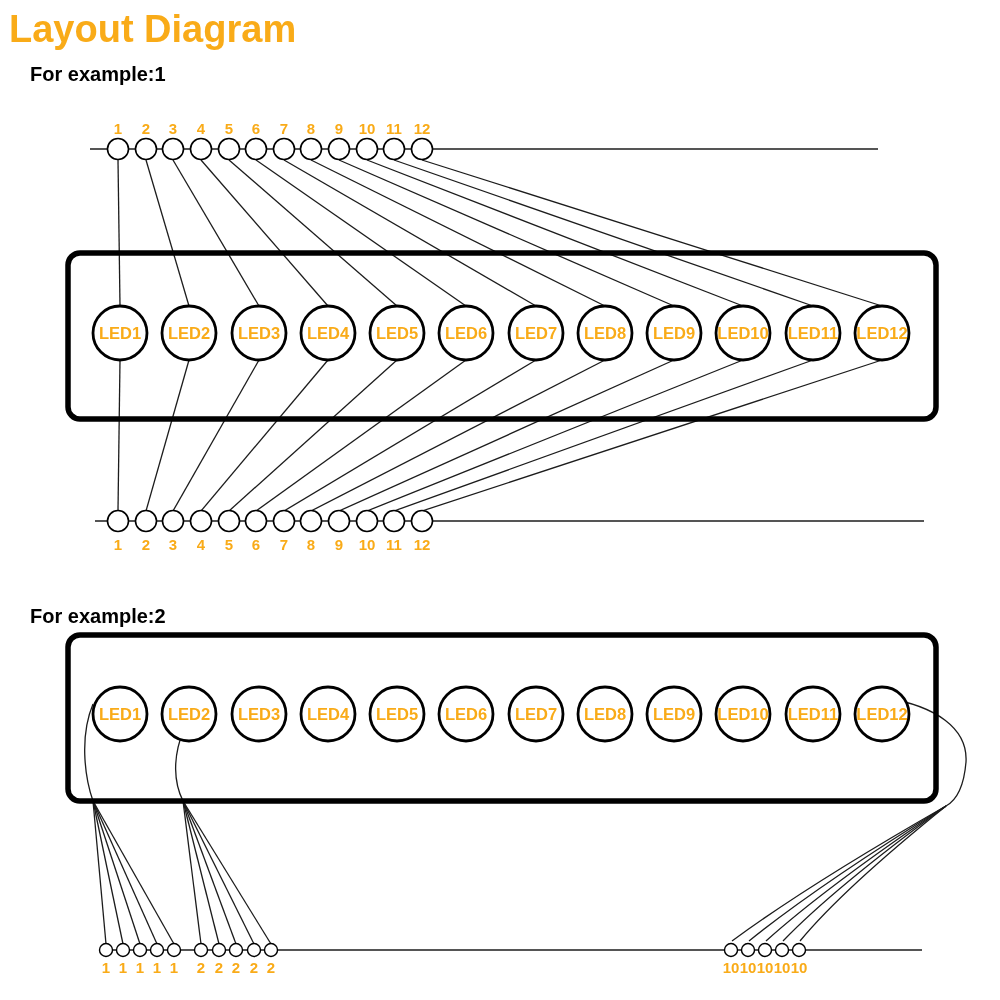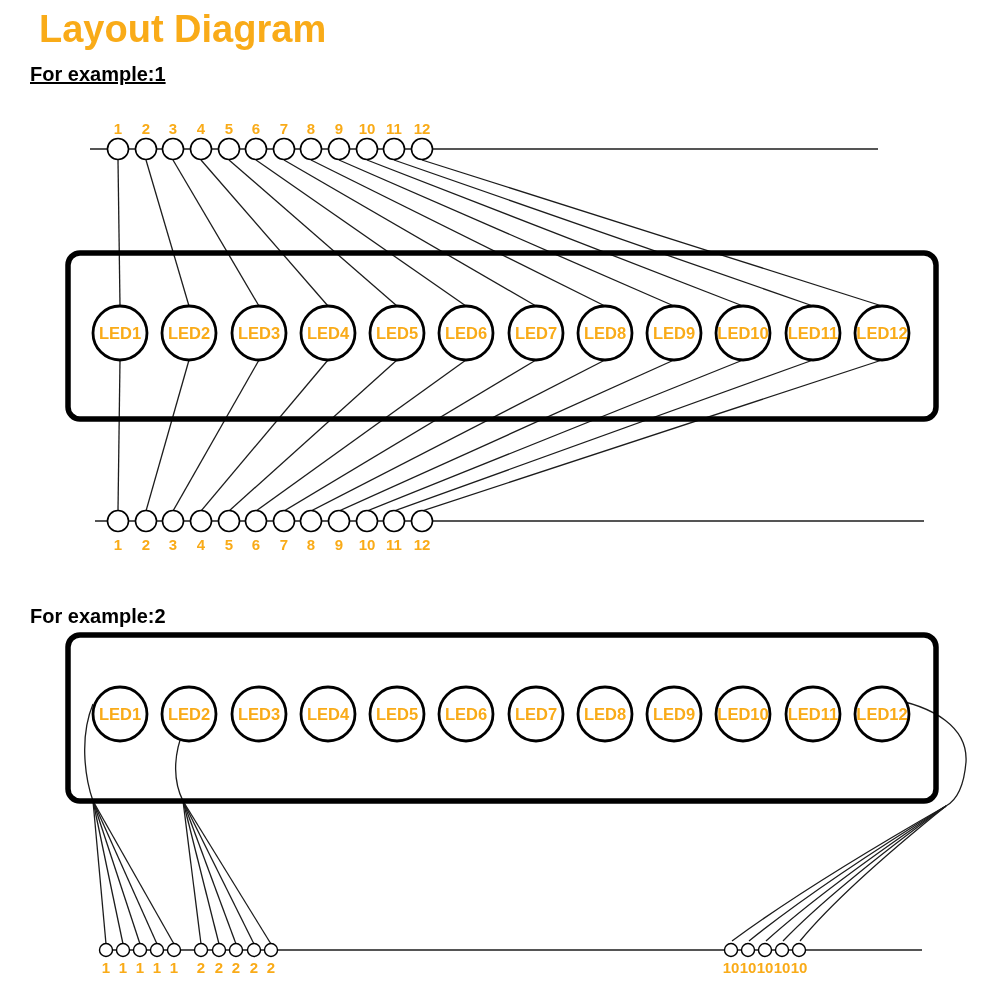--- a/index.html
+++ b/index.html
@@ -2,28 +2,28 @@
 <html style="--accent: #F9AB18; --wire: #1c1c1c; --outline: #000000;"><head>
 <meta charset="utf-8">
 <style>
   :root { --accent:#F9AB18; --wire:#1c1c1c; --outline:#000000; }
   html,body{margin:0;padding:0;}
   body{
     width:1000px;height:1000px;background:#ffffff;position:relative;
     font-family:"Liberation Sans",sans-serif;overflow:hidden;
   }
   .page-title{
-    position:absolute;left:39px;top:8px;
+    position:absolute;left:9px;top:8px;
     font-size:38px;font-weight:700;color:var(--accent);letter-spacing:0px;
   }
   .section-label{
     position:absolute;left:30px;
     font-size:20px;font-weight:700;color:#000;
   }
-  #label-ex1{top:63px;text-decoration:underline;}
+  #label-ex1{top:63px;}
   #label-ex2{top:605px;}
   svg#diagram{position:absolute;left:0;top:0;}
   svg text{
     font-family:"Liberation Sans",sans-serif;
     fill:var(--accent);font-weight:700;text-anchor:middle;
   }
   .pin-num{font-size:15px;}
   .led-label{font-size:16.5px;}
   .grp-label{font-size:15px;}
   .wire{stroke:var(--wire);stroke-width:1.3;fill:none;}

